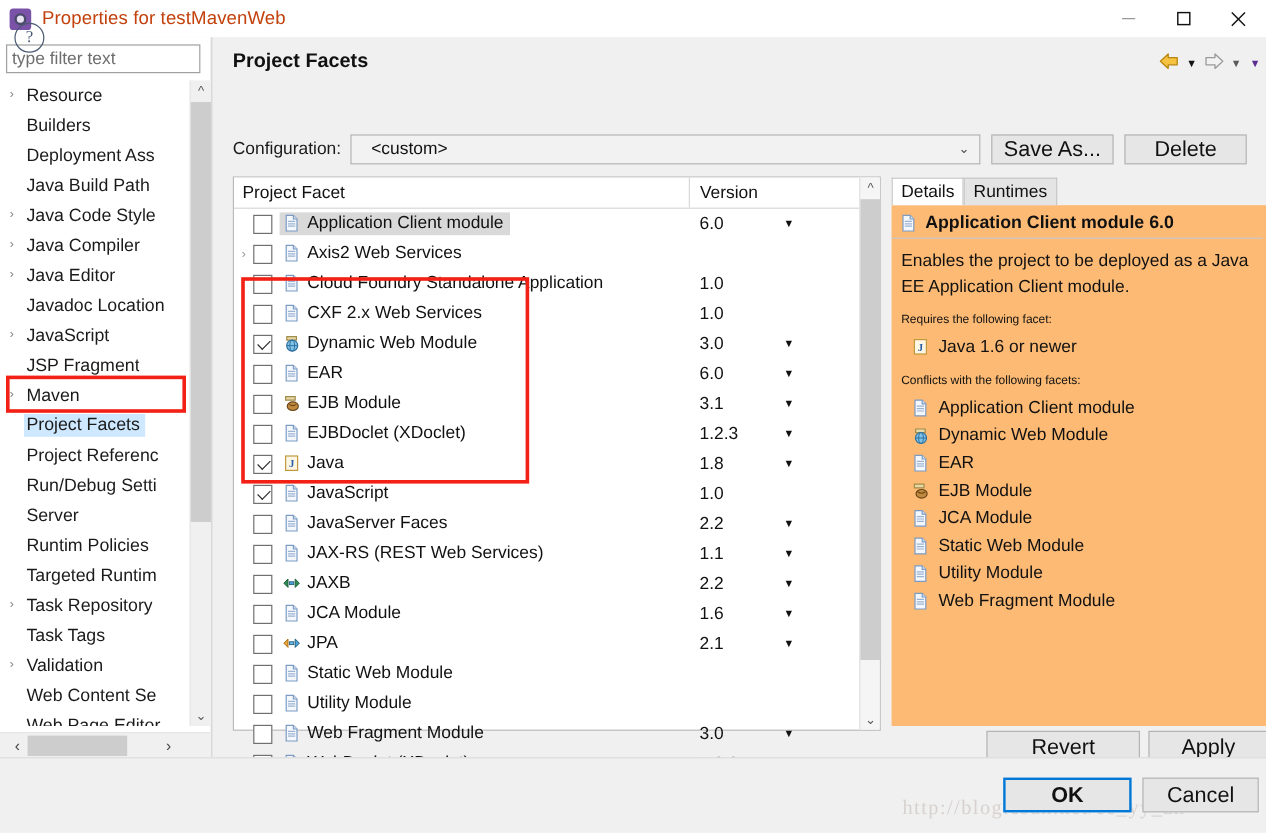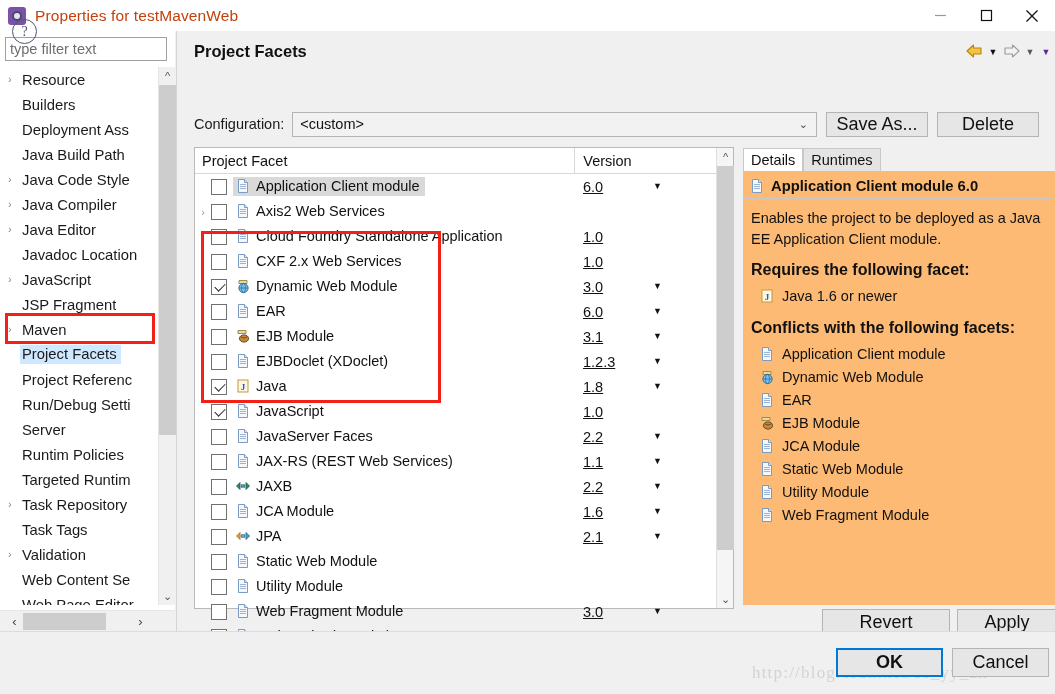--- a/index.html
+++ b/index.html
@@ -120,21 +120,21 @@
   .nav-arrows .caret.purple { color: #5c2d91; }
 
   .config-row {
     position: absolute; left: 17px; top: 80px; width: 845px; height: 26px;
     display: flex; align-items: center;
   }
   .config-label { font-size: 14.5px; color: #1a1a1a; margin-right: 8px; }
   .combo {
     position: relative; width: 535px; height: 25px; box-sizing: border-box;
     border: 1px solid #b4b4b4; background: #f2f2f2;
-    display: flex; align-items: center; padding-left: 7px; font-size: 14.5px; color: #111;
+    display: flex; align-items: center; padding-left: 16px; font-size: 14.5px; color: #111;
   }
   .combo .cv-caret {
     position: absolute; right: 8px; top: 50%; transform: translateY(-50%);
     font-size: 11px; color: #4a4a4a;
   }
   .btn {
     box-sizing: border-box; border: 1px solid #b4b4b4; background: #e6e6e6;
     font-family: "Liberation Sans", sans-serif; font-size: 18px; color: #111;
     display: flex; align-items: center; justify-content: center;
   }
@@ -170,21 +170,21 @@
     border: 1px solid #707070; background: #ffffff; position: relative; margin-right: 6px;
   }
   .fr-check.on::after {
     content: ""; position: absolute; left: 3px; top: 3px; width: 9px; height: 5px;
     border-left: 1.6px solid #2b2b2b; border-bottom: 1.6px solid #2b2b2b;
     transform: rotate(-45deg);
   }
   .fname-box { display: flex; align-items: center; padding: 1px 5px 2px 2px; }
   .ficon { width: 16px; height: 16px; margin-right: 5px; flex: none; }
   .fr-version {
-    position: absolute; left: 388px; width: 60px; font-size: 14.5px; color: #111; text-decoration: underline;
+    position: absolute; left: 388px; width: 60px; font-size: 14.5px; color: #111;
   }
   .fr-vcaret {
     position: absolute; left: 458px; font-size: 9px; color: #111; line-height: 1;
   }
 
   .facet-vscroll {
     position: absolute; right: 0; top: 0; width: 17px; height: 460px;
     background: #f5f5f5; border-left: 1px solid #e0e0e0; box-sizing: border-box;
   }
   .fv-arrow {
@@ -212,21 +212,21 @@
     background: #fdba74; padding: 5px 0 0 0; height: 434px; box-sizing: border-box;
   }
   .det-title {
     display: flex; align-items: center; font-size: 14.8px; font-weight: bold; color: #111;
     padding: 2px 0 4px 6px; border-bottom: 1px solid #c9c9c9; margin-right: 4px;
   }
   .det-title .ficon { margin-right: 6px; }
   .det-para {
     font-size: 14.5px; color: #111; line-height: 1.42; padding: 9px 8px 0 8px;
   }
-  .det-sub { font-size: 16px; color: #111; padding: 12px 8px 0 8px; font-weight: bold; }
+  .det-sub { font-size: 10px; color: #111; padding: 12px 8px 0 8px; }
   .det-list { padding: 5px 0 0 16px; }
   .det-li {
     display: flex; align-items: center; height: 23px; font-size: 14.5px; color: #111;
   }
   .det-li .ficon { margin-right: 7px; }
 
   
   .btn-revert {
     position: absolute; left: 645px; top: 578px; width: 128px; height: 27px;
   }

